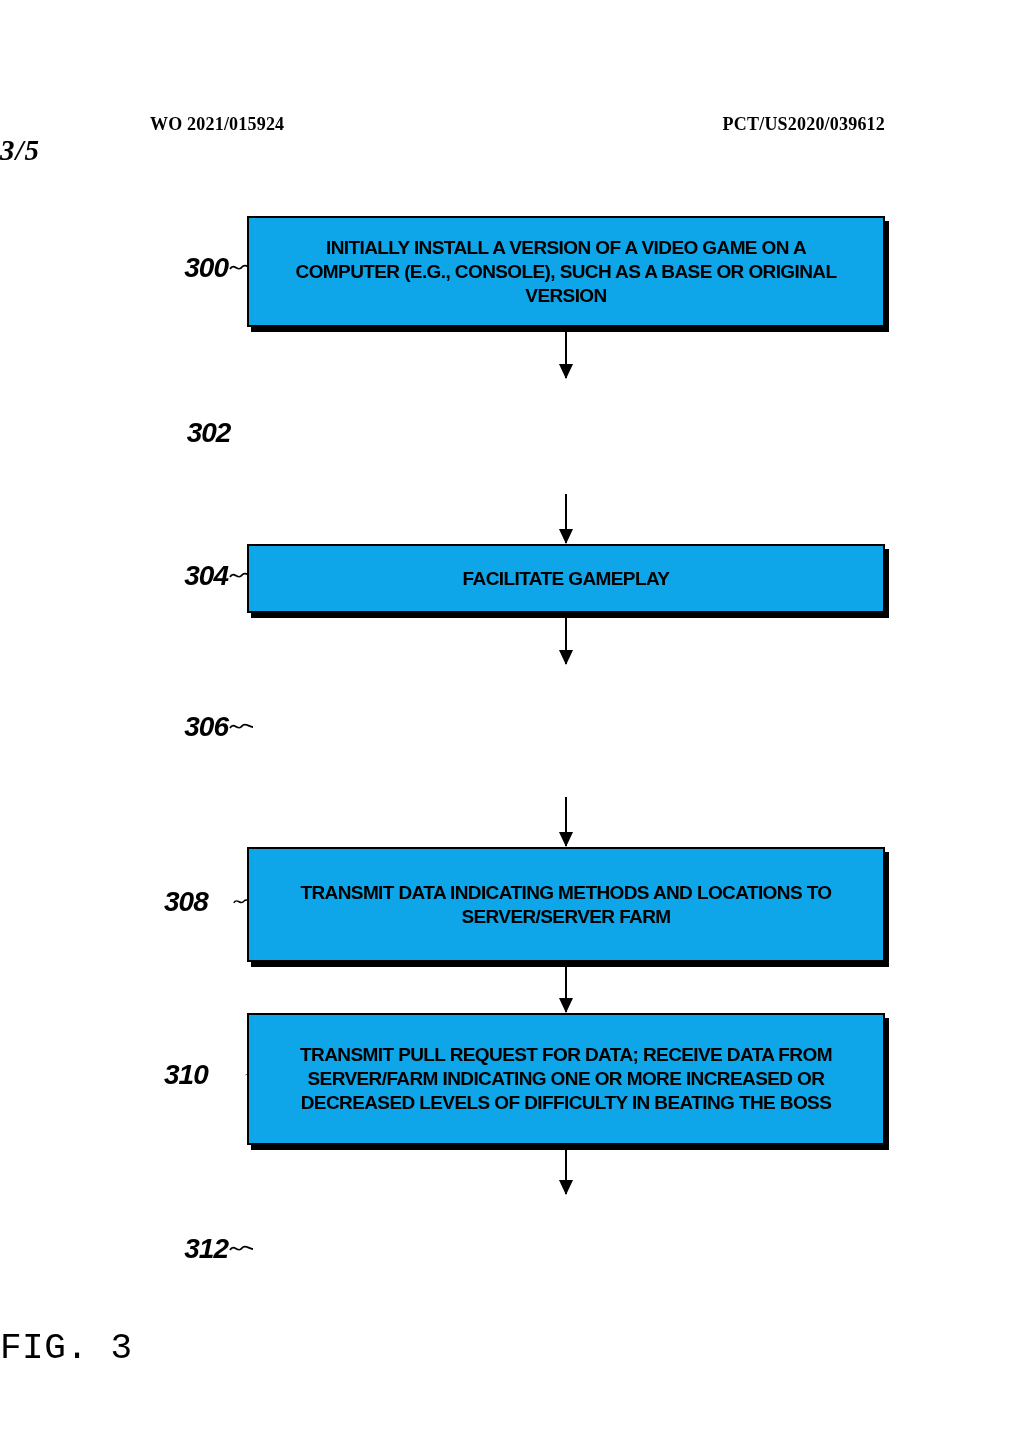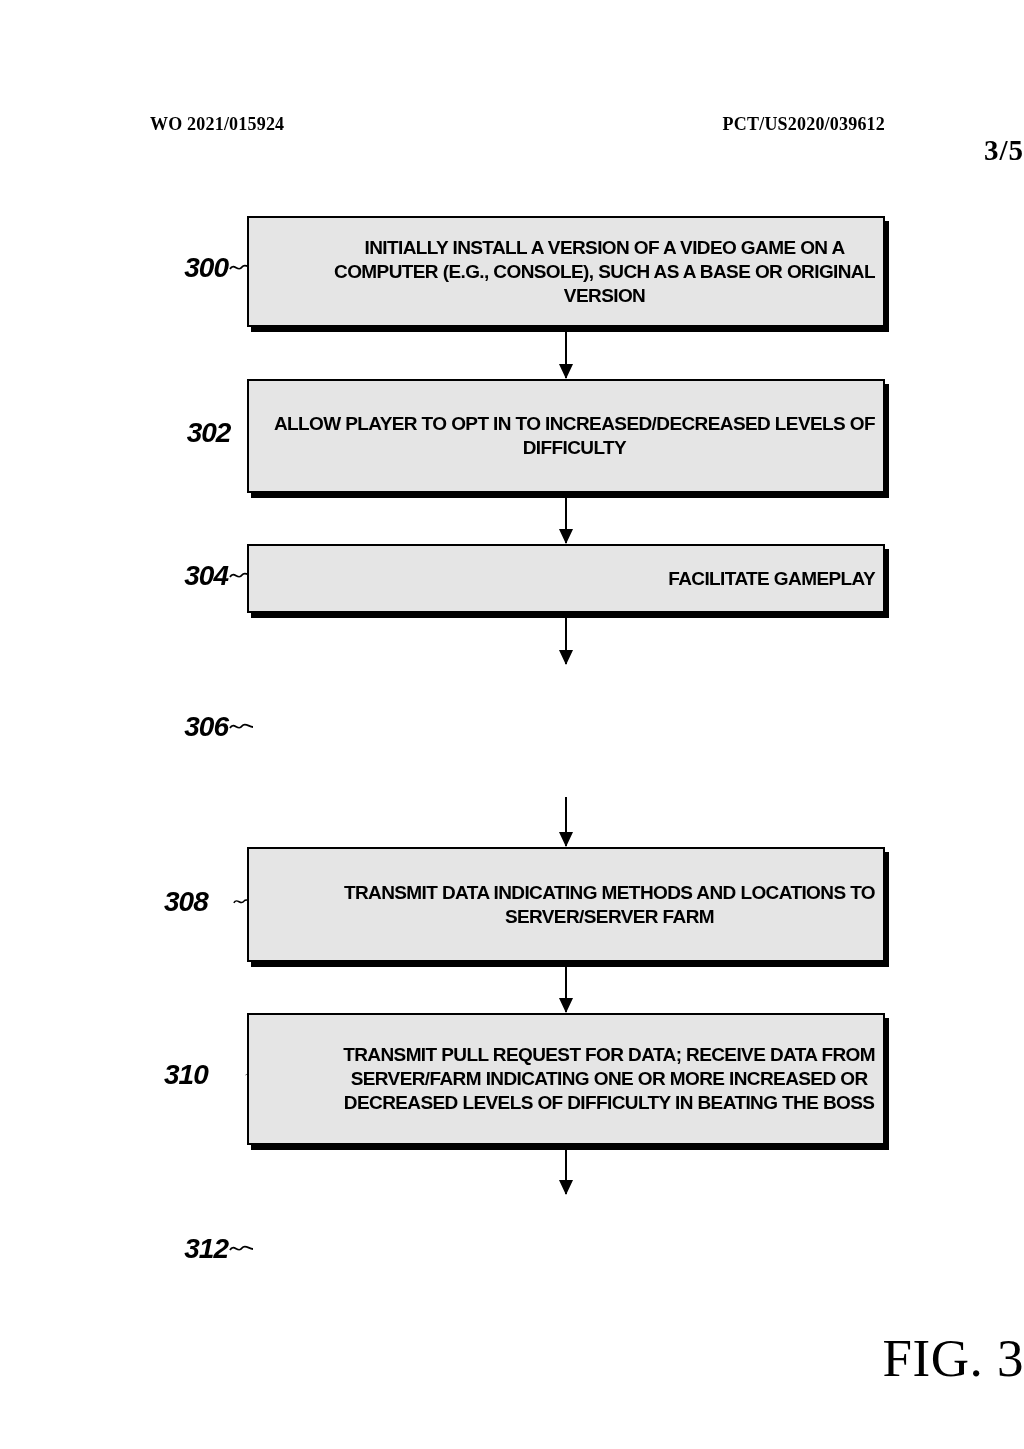--- a/index.html
+++ b/index.html
@@ -23,38 +23,39 @@
     white-space: nowrap;
     margin-top: 44px;
   }
   .hdr-left  { left: 150px; }
   .hdr-right { right: 139px; }
   .page-num {
     position: absolute;
     top: 134px;
     left: 0;
     width: 1024px;
-    text-align: right;
+    text-align: left;
     font-family: "Liberation Serif", serif;
+    font-style: italic;
     font-weight: bold;
     font-size: 29px;
     letter-spacing: 1px;
   }
   
   .flow-box {
     position: absolute;
     left: 247px;
     width: 638px;
     box-sizing: border-box;
     border: 2px solid #000000;
-    background: #e5e5e5;
+    background: #0ea5e9;
     box-shadow: 4px 5px 0 #000000;
     display: flex;
     align-items: center;
-    justify-content: flex-end;
+    justify-content: center;
   }
   .box-text {
     white-space: pre-line;
     text-align: center;
     font-size: 19px;
     font-weight: bold;
     letter-spacing: -0.6px;
     line-height: 24px;
     padding: 0 8px;
   }
@@ -111,23 +112,23 @@
   .a3 { top: 614px;  height: 50px; } .h3 { top: 650px;  }
   .a4 { top: 797px;  height: 49px; } .h4 { top: 832px;  }
   .a5 { top: 963px;  height: 49px; } .h5 { top: 998px;  }
   .a6 { top: 1146px; height: 48px; } .h6 { top: 1180px; }
   
   .fig-caption {
     position: absolute;
     top: 1328px;
     left: 0;
     width: 1024px;
-    text-align: right;
-    font-family: Liberation Serif, serif;
-    font-size: 53px;
+    text-align: left;
+    font-family: Liberation Mono, monospace;
+    font-size: 36px;
     font-weight: normal;
     letter-spacing: 0.5px;
   }
 </style>
 </head>
 <body>
 
 <div id="page">
 
   <div class="hdr hdr-left">WO 2021/015924</div>
@@ -147,24 +148,20 @@
   </div>
   <div class="arrow-line a1"></div>
   <div class="arrow-head h1"></div>
 
   <div class="ref-label l302">
     <span class="ref-num">302</span>
     <svg class="squiggle" width="24" height="16" viewBox="0 0 24 16">
         <path d="M1,9 C5,2 9,13 13,7 C16,3 20,8 24,8" fill="none" stroke="#000" stroke-width="1.8"></path>
       </svg>
   </div>
-  <div class="flow-box b302">
-    <div class="box-text">ALLOW PLAYER TO OPT IN TO INCREASED/DECREASED LEVELS OF
-DIFFICULTY</div>
-  </div>
   <div class="arrow-line a2"></div>
   <div class="arrow-head h2"></div>
 
   <div class="ref-label l304">
     <span class="ref-num">304</span>
     <svg class="squiggle" width="24" height="16" viewBox="0 0 24 16">
         <path d="M1,9 C5,2 9,13 13,7 C16,3 20,8 24,8" fill="none" stroke="#000" stroke-width="1.8"></path>
       </svg>
   </div>
   <div class="flow-box b304">

